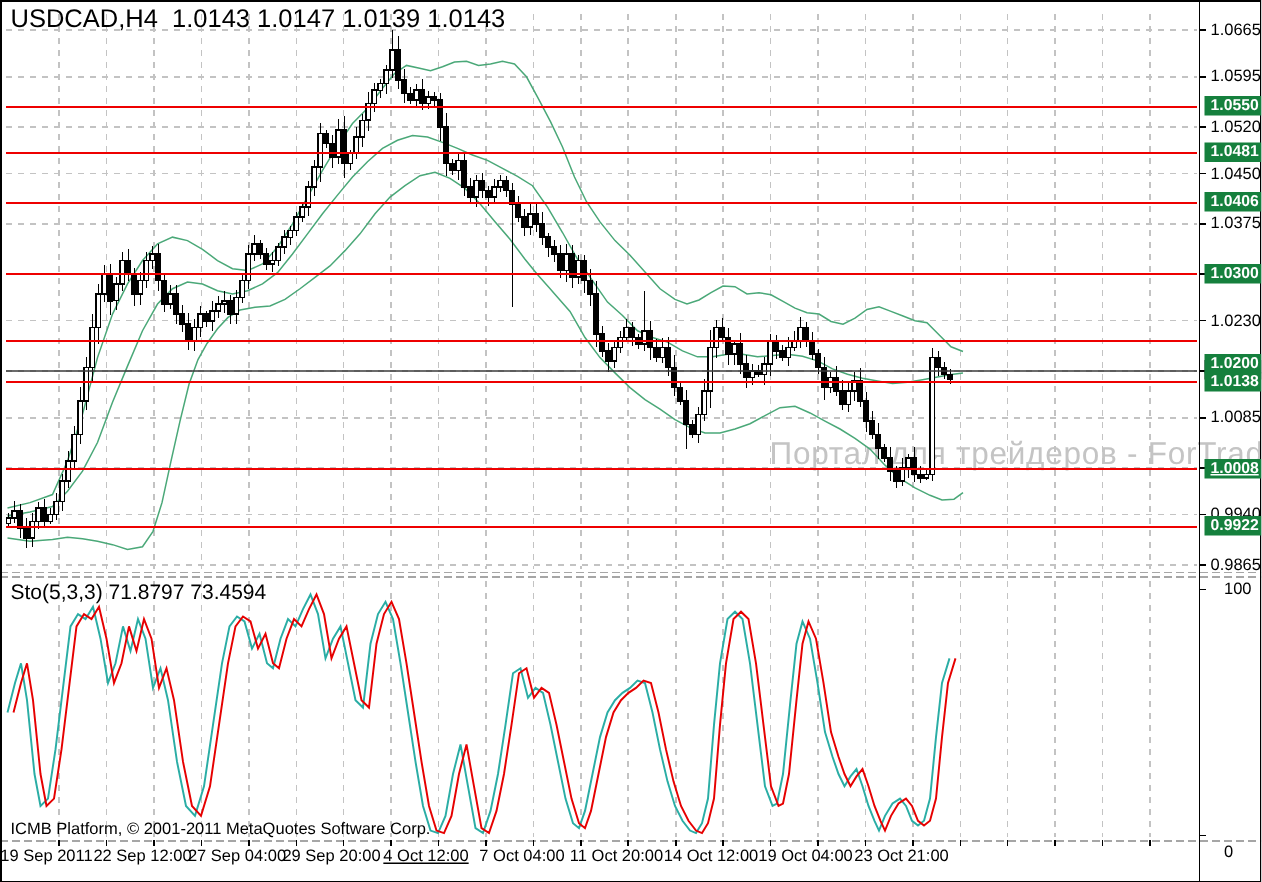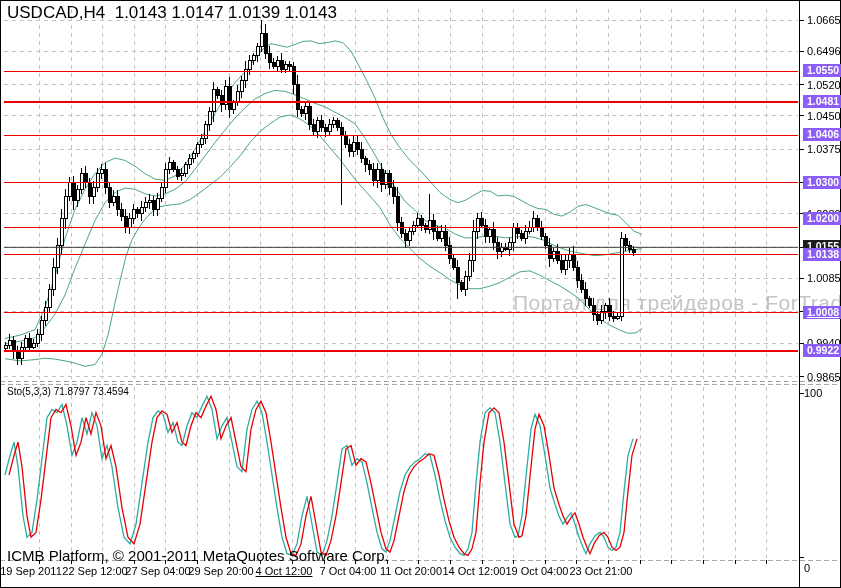--- a/index.html
+++ b/index.html
@@ -10,40 +10,40 @@
   .window *{box-sizing:border-box;}
   .watermark{
     position:absolute;left:513px;top:291px;font-size:21px;letter-spacing:0.5px;
     color:#c4c4c4;white-space:nowrap;z-index:1;
   }
   #svg-host{position:absolute;left:0;top:0;width:841px;height:588px;z-index:2;}
   .chart-title{
     position:absolute;left:7px;top:3px;font-size:17px;color:#000;z-index:5;white-space:pre;
   }
   .sto-label{
-    position:absolute;left:7px;top:386px;font-size:10px;color:#000;z-index:5;white-space:pre;
+    position:absolute;left:7px;top:386px;font-size:14px;color:#000;z-index:5;white-space:pre;
   }
   .copyright{
-    position:absolute;left:7px;top:547px;font-size:15px;color:#000;z-index:5;white-space:pre;
+    position:absolute;left:7px;top:547px;font-size:11px;color:#000;z-index:5;white-space:pre;
   }
   #price-axis{position:absolute;left:800px;top:0;width:41px;height:516px;z-index:4;}
   #time-axis{position:absolute;left:0;top:561px;width:792px;height:27px;z-index:4;}
   .ptick{
     position:absolute;left:7px;height:13px;line-height:13px;font-size:11px;color:#000;white-space:nowrap;
   }
   .plevel{
     position:absolute;left:3px;width:38px;height:13px;line-height:13px;
-    font-size:10.5px;font-weight:bold;color:#fff;background:#8b5cf6;padding-left:4px;white-space:nowrap;
+    font-size:10.5px;font-weight:bold;color:#fff;background:#15803d;padding-left:4px;white-space:nowrap;
   }
   .plevel.black{background:#1c1c1c;}
   .dtick{
     position:absolute;top:4px;width:90px;text-align:center;font-size:11px;color:#000;white-space:nowrap;
   }
   .stick{
-    position:absolute;left:4px;height:12px;line-height:12px;font-size:11px;color:#000;
+    position:absolute;left:16px;height:12px;line-height:12px;font-size:11px;color:#000;
   }
 </style>
 </head>
 <body>
 
 <div class="window">
   <div class="watermark">Портал для трейдеров - ForTrader.ru</div>
   <div id="svg-host"><svg width="841" height="588" viewBox="0 0 841 588" xmlns="http://www.w3.org/2000/svg">
         <defs>
           <clipPath id="cpMain">
@@ -499,37 +499,37 @@
           <line x1="703.4" y1="560" x2="703.4" y2="564" stroke="#000"></line>
           <line x1="735.0" y1="560" x2="735.0" y2="564" stroke="#000"></line>
           <line x1="766.7" y1="560" x2="766.7" y2="564" stroke="#000"></line>
         </g>
       </svg></div>
   <div class="chart-title">USDCAD,H4  1.0143 1.0147 1.0139 1.0143</div>
   <div class="sto-label">Sto(5,3,3) 71.8797 73.4594</div>
   <div class="copyright">ICMB Platform, © 2001-2011 MetaQuotes Software Corp.</div>
   <div id="price-axis">
       <div class="ptick" style="top: 14px;">1.0665</div>
-      <div class="ptick" style="top: 45px;">0.6496</div>
+      <div class="ptick" style="top: 45px;">1.0595</div>
       <div class="ptick" style="top: 79px;">1.0520</div>
       <div class="ptick" style="top: 110px;">1.0450</div>
       <div class="ptick" style="top: 143px;">1.0375</div>
       <div class="ptick" style="top: 177px;">1.0300</div>
       <div class="ptick" style="top: 208px;">1.0230</div>
       <div class="ptick" style="top: 241px;">1.0155</div>
       <div class="ptick" style="top: 272px;">1.0085</div>
       <div class="ptick" style="top: 306px;">1.0010</div>
       <div class="ptick" style="top: 337px;">0.9940</div>
       <div class="ptick" style="top: 371px;">0.9865</div>
       <div class="plevel black" style="top: 240px;">1.0155</div>
       <div class="plevel" style="top: 64px;">1.0550</div>
       <div class="plevel" style="top: 95px;">1.0481</div>
       <div class="plevel" style="top: 128px;">1.0406</div>
       <div class="plevel" style="top: 176px;">1.0300</div>
-      <div class="plevel" style="top: 212px;">1.0200</div>
+      <div class="plevel" style="top: 236px;">1.0200</div>
       <div class="plevel" style="top: 248px;">1.0138</div>
       <div class="plevel" style="top: 306px; text-decoration: underline;">1.0008</div>
       <div class="plevel" style="top: 344px;">0.9922</div>
       <div class="stick" style="top: 387px;">100</div>
       <div class="stick" style="top: 562px;">0</div>
     </div>
   <div id="time-axis">
       <div class="dtick" style="top: 4px; left: -14px;">19 Sep 2011</div>
       <div class="dtick" style="top: 4px; left: 50px;">22 Sep 12:00</div>
       <div class="dtick" style="top: 4px; left: 113px;">27 Sep 04:00</div>

